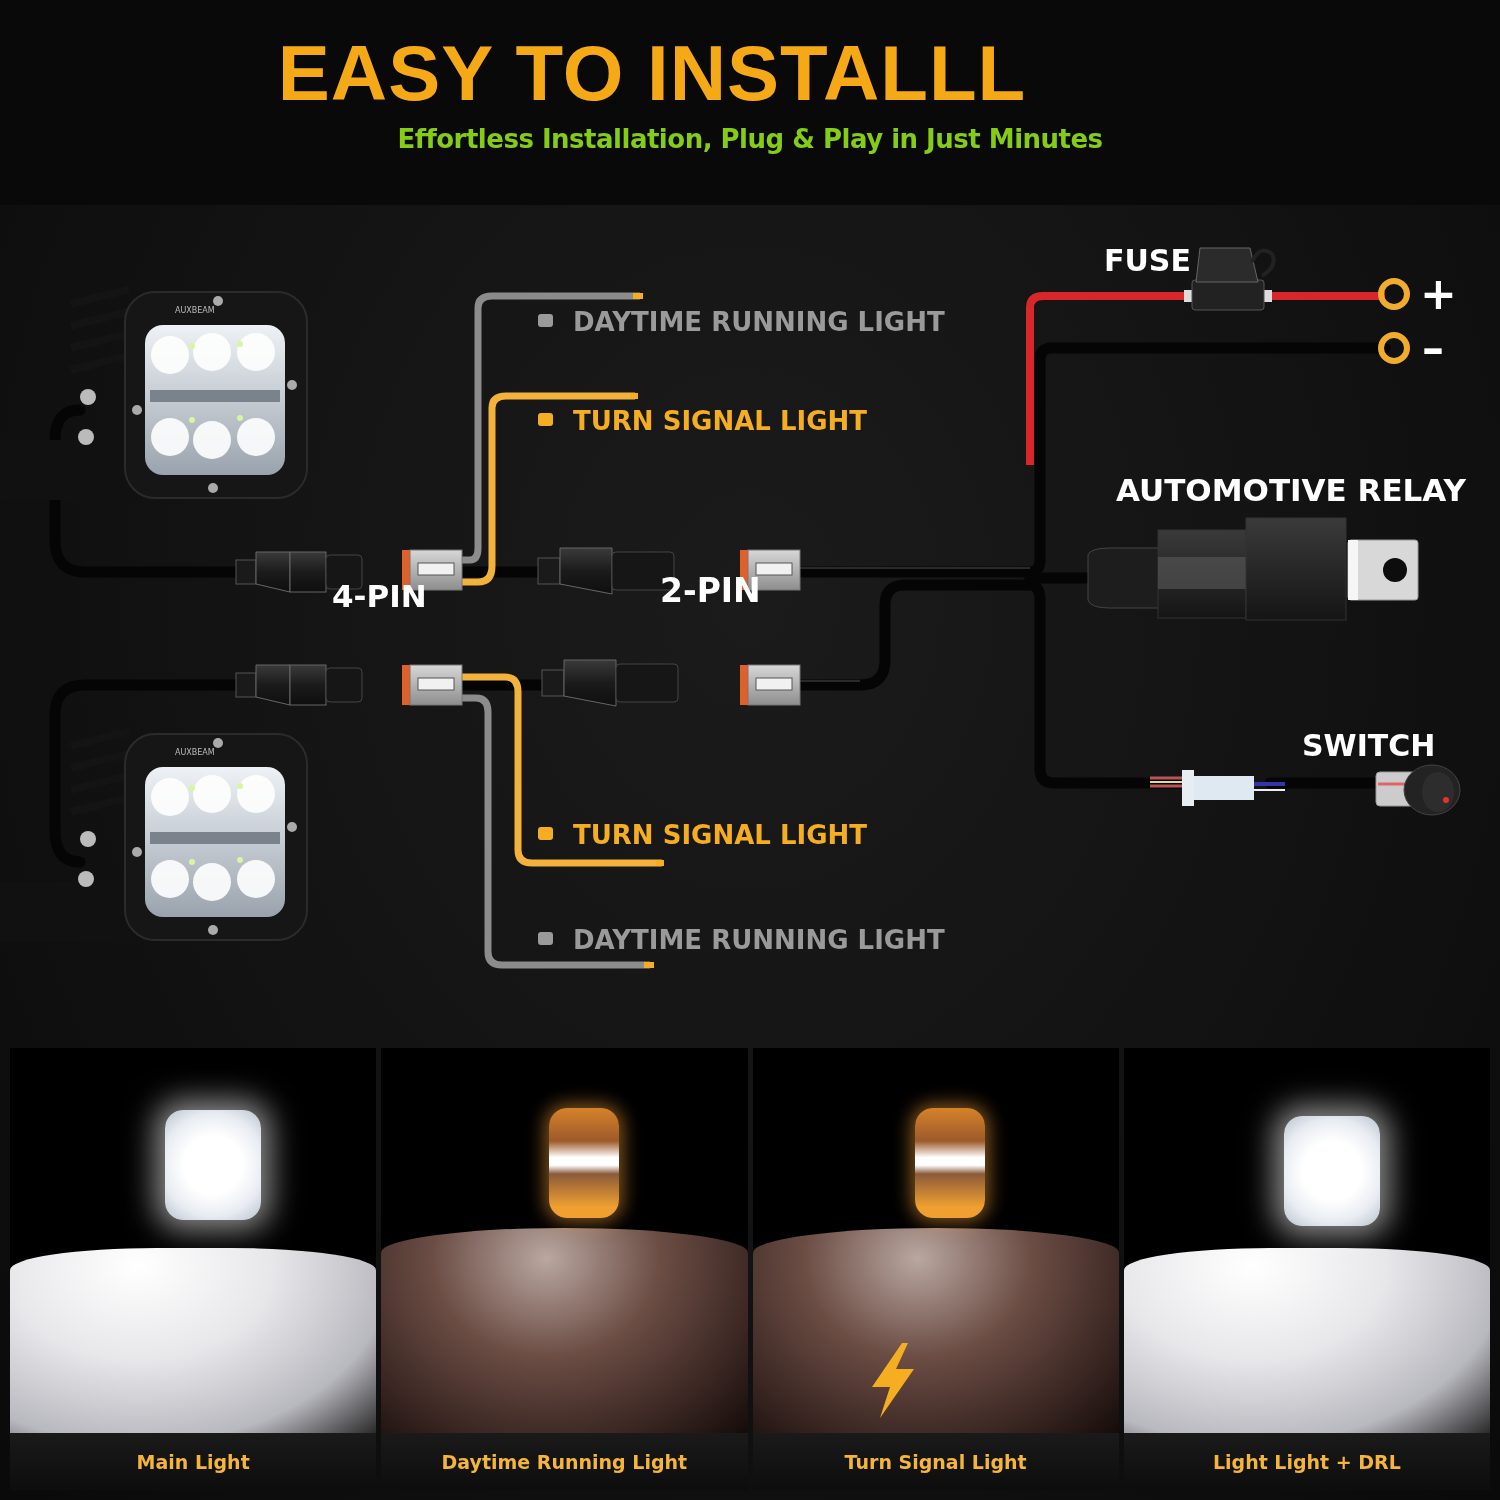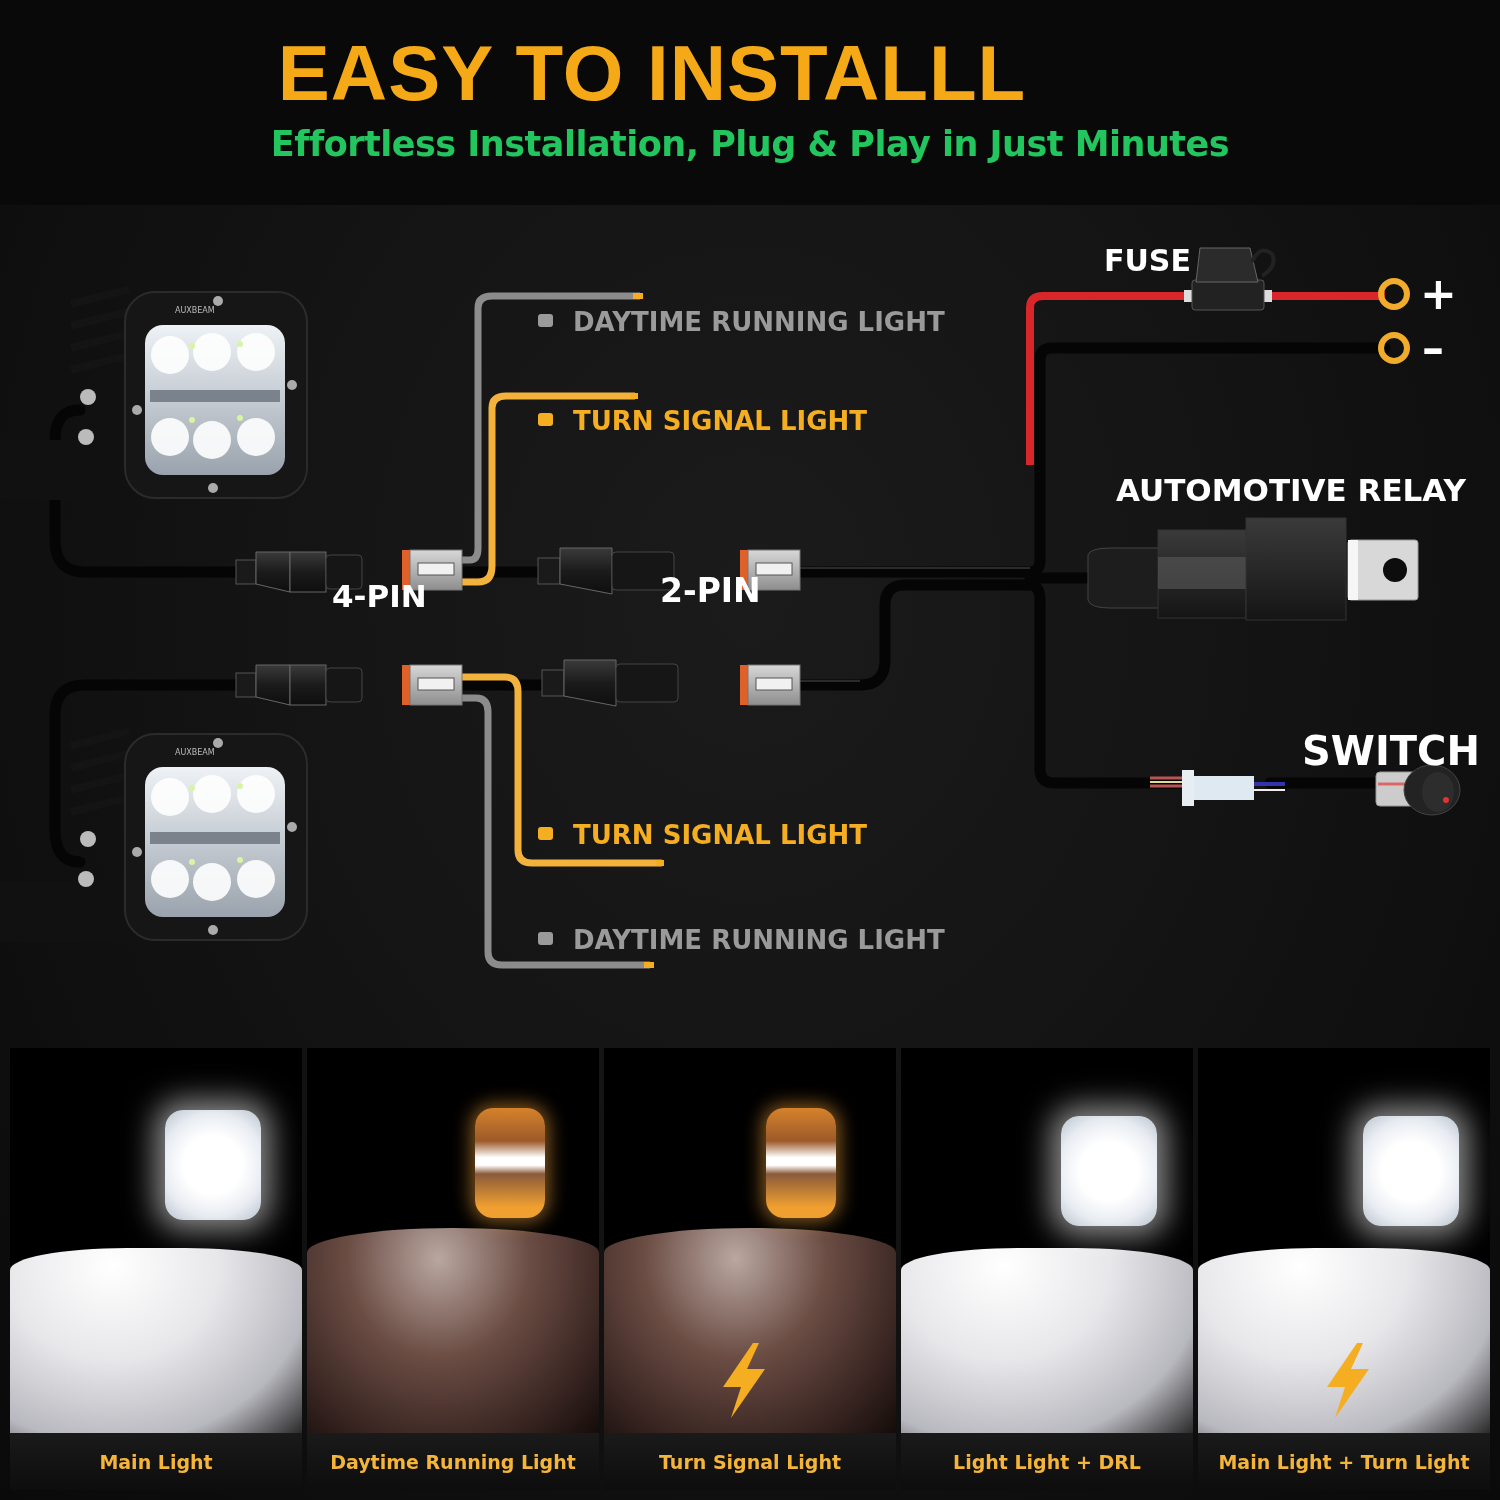--- a/index.html
+++ b/index.html
@@ -1,20 +1,20 @@
 <!DOCTYPE html>
 <html><head>
 <meta charset="utf-8">
 <style>
   html,body{margin:0;padding:0;background:#0b0b0b;}
   body{width:1500px;height:1500px;position:relative;overflow:hidden;font-family:"DejaVu Sans","Liberation Sans",sans-serif;}
   .bg{position:absolute;inset:0;background:radial-gradient(ellipse at 50% 40%,#1b1b1b 0%,#141414 45%,#0a0a0a 100%);}
   .header-band{position:absolute;left:0;top:0;width:1500px;height:205px;background:#090909;}
   .title{position:absolute;left:0;top:28px;width:1304px;text-align:center;font-family:"Liberation Sans",sans-serif;font-weight:bold;font-size:78px;letter-spacing:1px;color:#f5a917;}
-  .subtitle{position:absolute;left:0;top:124px;width:1500px;text-align:center;font-family:"DejaVu Sans",sans-serif;font-weight:bold;font-size:35px;color:#22c55e;letter-spacing:-0.5px;}
+  .subtitle{position:absolute;left:0;top:124px;width:1500px;text-align:center;font-family:"DejaVu Sans",sans-serif;font-weight:bold;font-size:26px;color:#84cc16;letter-spacing:-0.5px;}
   .diagram{position:absolute;left:0;top:205px;width:1248px;height:840px;}
   svg{position:absolute;left:0;top:0;}
   .lbl{position:absolute;font-family:"DejaVu Sans",sans-serif;font-weight:bold;white-space:nowrap;}
   .lbl-white{color:#ffffff;}
   .lbl-grey{color:#9a9a9a;font-size:26px;}
   .lbl-amber{color:#f5ad22;font-size:26px;}
   .bullet{display:inline-block;width:15px;height:13px;border-radius:3px;margin-right:20px;vertical-align:middle;position:relative;top:-3px;}
   .bullet.grey{background:#9a9a9a;}
   .bullet.amber{background:#f5ad22;}
   .panels{position:absolute;left:10px;top:1048px;width:1480px;height:442px;display:flex;gap:5px;}
@@ -236,21 +236,21 @@
         <circle cx="86" cy="437" r="8" fill="#bbb"></circle>
       <text x="175" y="313" font-size="8" fill="#bbb" font-family="DejaVu Sans, sans-serif">AUXBEAM</text>
     </g>
   </svg>
 </div>
 
 <div class="lbl lbl-white" style="left:1104px;top:243px;font-size:30px;">FUSE</div>
 <div class="lbl lbl-white" style="left:1420px;top:268px;font-size:44px;">+</div>
 <div class="lbl lbl-white" style="left:1422px;top:322px;font-size:44px;">–</div>
 <div class="lbl lbl-white" style="left:1116px;top:472px;font-size:31px;">AUTOMOTIVE RELAY</div>
-<div class="lbl lbl-white" style="left:1302px;top:728px;font-size:40px;">SWITCH</div>
+<div class="lbl lbl-white" style="left:1302px;top:728px;font-size:30px;">SWITCH</div>
 <div class="lbl lbl-white" style="left:332px;top:578px;font-size:31px;">4-PIN</div>
 <div class="lbl lbl-white" style="left:660px;top:571px;font-size:33px;">2-PIN</div>
 
 <div class="lbl lbl-grey" style="left:538px;top:307px;"><span class="bullet grey"></span><span>DAYTIME RUNNING LIGHT</span></div>
 <div class="lbl lbl-amber" style="left:538px;top:406px;"><span class="bullet amber"></span><span>TURN SIGNAL LIGHT</span></div>
 <div class="lbl lbl-amber" style="left:538px;top:820px;"><span class="bullet amber"></span><span>TURN SIGNAL LIGHT</span></div>
 <div class="lbl lbl-grey" style="left:538px;top:925px;"><span class="bullet grey"></span><span>DAYTIME RUNNING LIGHT</span></div>
 
 <div class="panels">
   <div class="panel">
@@ -285,25 +285,13 @@
   </div>
   <div class="panel">
     <div class="scene">
       <div class="beam-white"></div>
       <div class="lamp white" style="left:160px;top:68px;"></div>
     </div>
     <div class="caption">
         <span>Light Light + DRL</span>
       </div>
   </div>
-  <div class="panel">
-    <div class="scene">
-      <div class="beam-white"></div>
-      <div class="lamp white" style="left:165px;top:68px;"></div>
-      <svg class="bolt" style="left:125px;top:295px;" width="50" height="75" viewBox="0 0 50 75">
-          <polygon points="34,0 4,44 22,44 12,75 46,26 28,26 40,0" fill="#f5ad22"></polygon>
-        </svg>
-    </div>
-    <div class="caption">
-        <span>Main Light + Turn Light</span>
-      </div>
-  </div>
 </div>
 
 </body></html>

